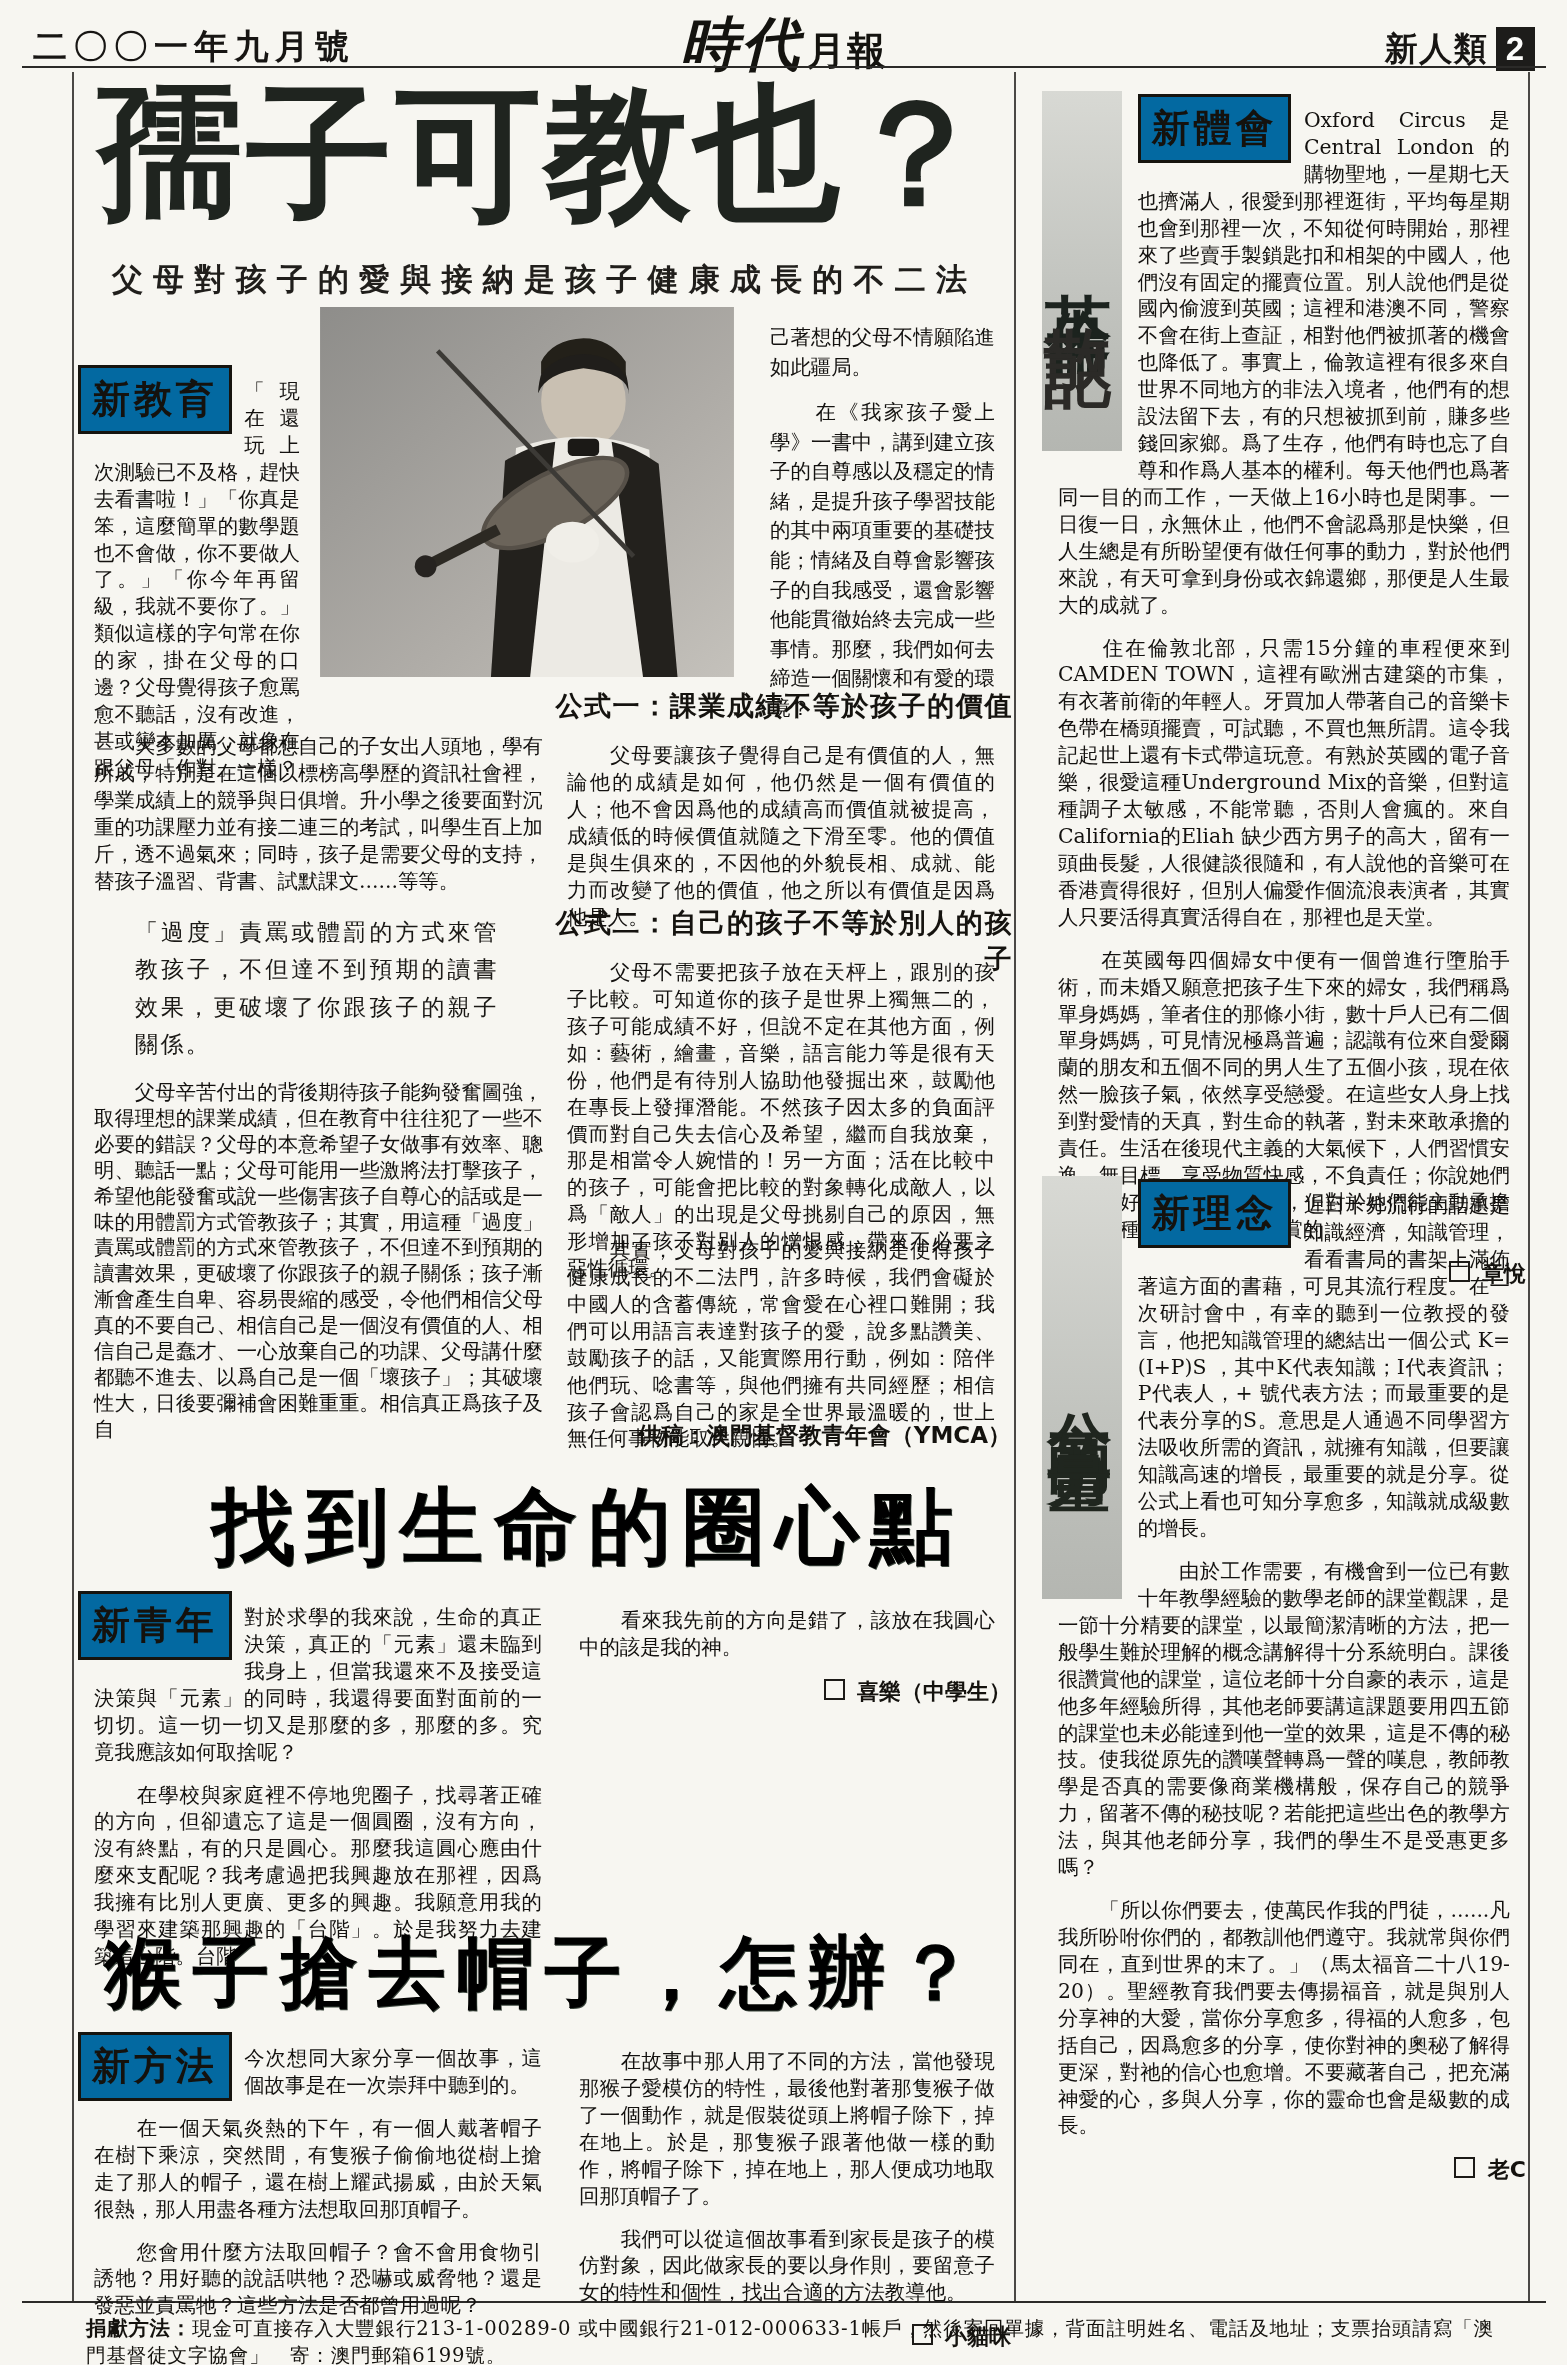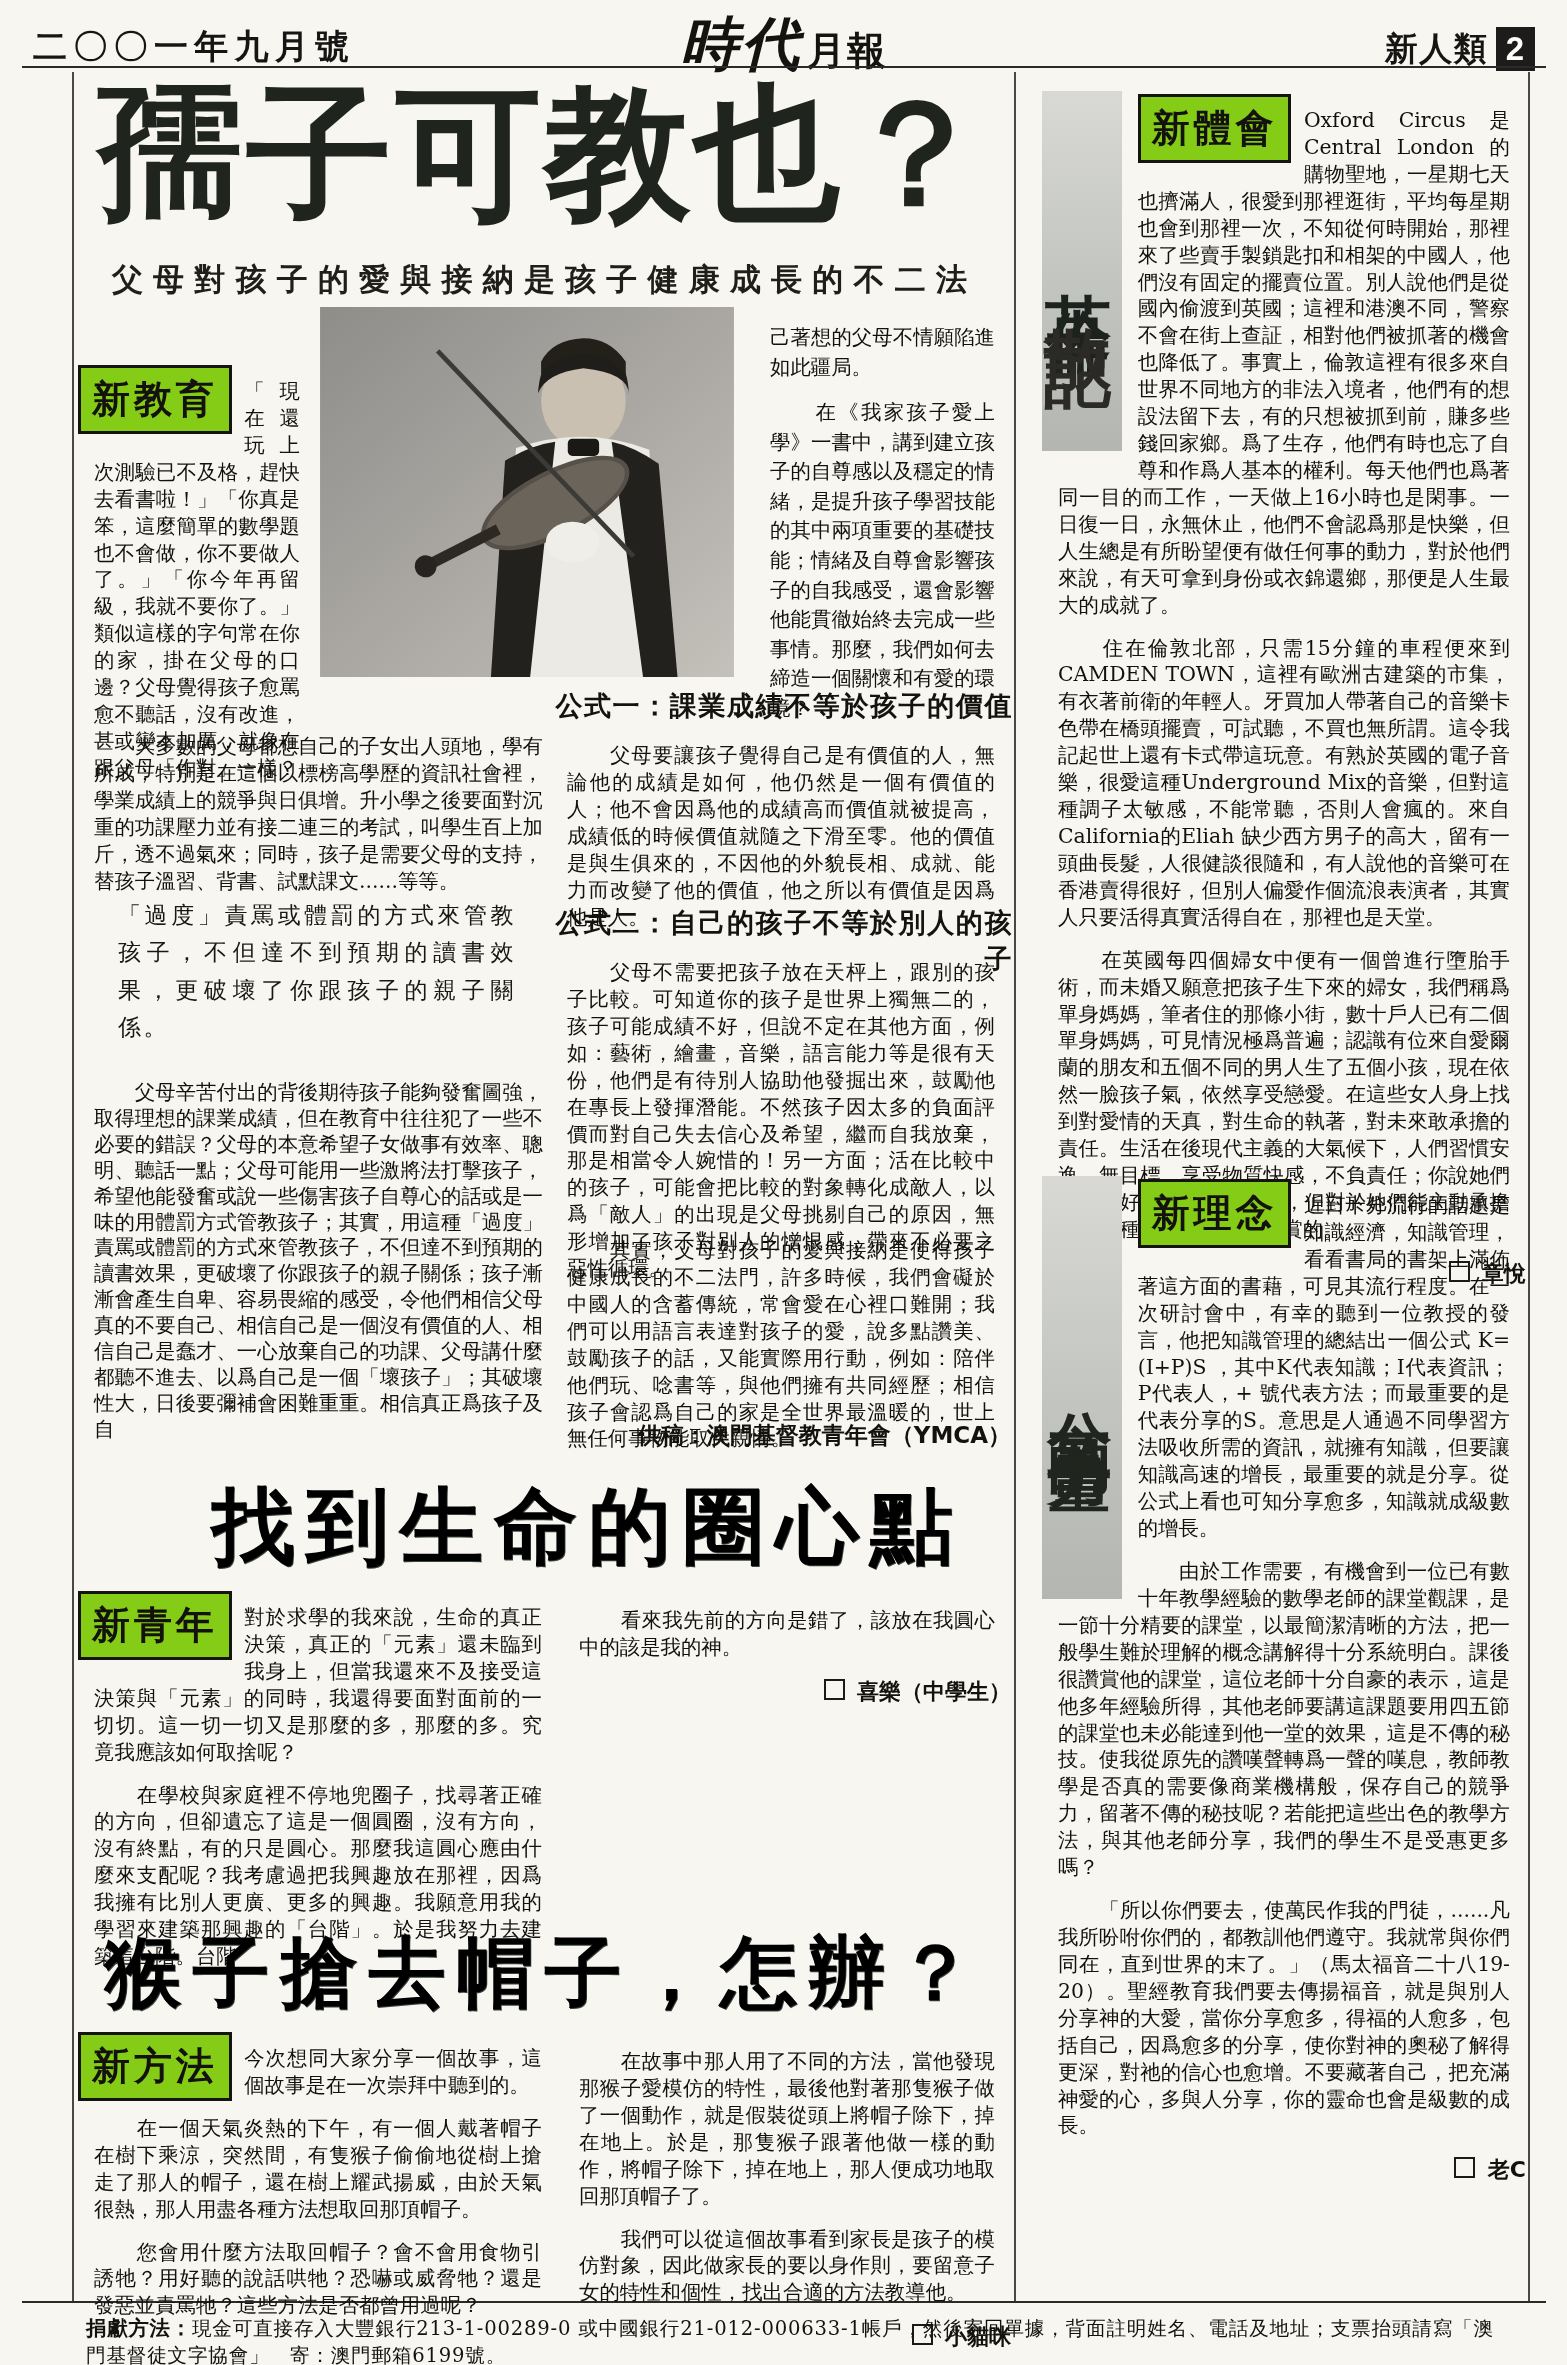--- a/index.html
+++ b/index.html
@@ -20,21 +20,21 @@
 
   
   .headline-main{left:78px;width:933px;top:75px;text-align:center;
      font-size:146px;font-weight:900;letter-spacing:3.1px;line-height:1.08;color:#1f241f;}
   .subtitle{left:94px;width:901px;top:259px;text-align:center;
      font-size:31px;font-weight:600;letter-spacing:10.2px;color:#201e1b;}
   .bigcal{font-weight:900;color:#000000;letter-spacing:11px;
      text-shadow:0.8px 0.8px 0 #3a453c;}
 
   
-  .tagbox{float:left;border:3.1px solid #16140f;background:#84cc16;
+  .tagbox{float:left;border:3.1px solid #16140f;background:#0369a1;
      font-family:"DejaVu Sans","Liberation Sans",sans-serif;
      font-weight:900;font-size:38px;letter-spacing:3.9px;color:#14120e;
      padding:6.3px 11px;margin:3.1px 12.5px 7.8px 0;}
 
   
   .body{font-size:20.4px;line-height:1.32;text-align:justify;color:#13110f;}
   .body p{margin:16px;}
   .tight{line-height:1.27;}
   .kai{font-size:23px;line-height:1.62;letter-spacing:2.4px;color:#1a1815;text-align:justify;}
   .ftitle{font-family:"DejaVu Sans","Liberation Sans",sans-serif;
@@ -115,21 +115,21 @@
 
   <div class="abs body" style="left:754px;top:307px;width:257px;line-height:1.45;">
     <p>己著想的父母不情願陷進如此疆局。</p>
     <p>　　在《我家孩子愛上學》一書中，講到建立孩子的自尊感以及穩定的情緒，是提升孩子學習技能的其中兩項重要的基礎技能；情緒及自尊會影響孩子的自我感受，還會影響他能貫徹始終去完成一些事情。那麼，我們如何去締造一個關懷和有愛的環境？</p>
   </div>
 
   <div class="abs body" style="left:78px;top:717px;width:481px;">
     <p>　　大多數的父母都想自己的子女出人頭地，學有所成；特別是在這個以標榜高學歷的資訊社會裡，學業成績上的競爭與日俱增。升小學之後要面對沉重的功課壓力並有接二連三的考試，叫學生百上加斤，透不過氣來；同時，孩子是需要父母的支持，替孩子溫習、背書、試默課文......等等。</p>
   </div>
   <div class="abs kai" style="left:118px;top:897px;width:398px;">
-    <p style="margin:0">「過度」責罵或體罰的方式來管教孩子，不但達不到預期的讀書效果，更破壞了你跟孩子的親子關係。</p>
+    <p style="margin:17px">「過度」責罵或體罰的方式來管教孩子，不但達不到預期的讀書效果，更破壞了你跟孩子的親子關係。</p>
   </div>
   <div class="abs body tight" style="left:78px;top:1064px;width:481px;">
     <p>　　父母辛苦付出的背後期待孩子能夠發奮圖強，取得理想的課業成績，但在教育中往往犯了一些不必要的錯誤？父母的本意希望子女做事有效率、聰明、聽話一點；父母可能用一些激將法打擊孩子，希望他能發奮或說一些傷害孩子自尊心的話或是一味的用體罰方式管教孩子；其實，用這種「過度」責罵或體罰的方式來管教孩子，不但達不到預期的讀書效果，更破壞了你跟孩子的親子關係；孩子漸漸會產生自卑、容易畏縮的感受，令他們相信父母真的不要自己、相信自己是一個沒有價值的人、相信自己是蠢才、一心放棄自己的功課、父母講什麼都聽不進去、以爲自己是一個「壞孩子」；其破壞性大，日後要彌補會困難重重。相信真正爲孩子及自</p>
   </div>
 
   <div class="abs ftitle" style="left:551px;top:688px;width:462px;">公式一：課業成績不等於孩子的價值</div>
   <div class="abs body" style="left:551px;top:726px;width:460px;">
     <p>　　父母要讓孩子覺得自己是有價值的人，無論他的成績是如何，他仍然是一個有價值的人；他不會因爲他的成績高而價值就被提高，成績低的時候價值就隨之下滑至零。他的價值是與生俱來的，不因他的外貌長相、成就、能力而改變了他的價值，他之所以有價值是因爲他是人。</p>
   </div>
   <div class="abs ftitle" style="left:551px;top:905px;width:462px;">公式二：自己的孩子不等於別人的孩子</div>

